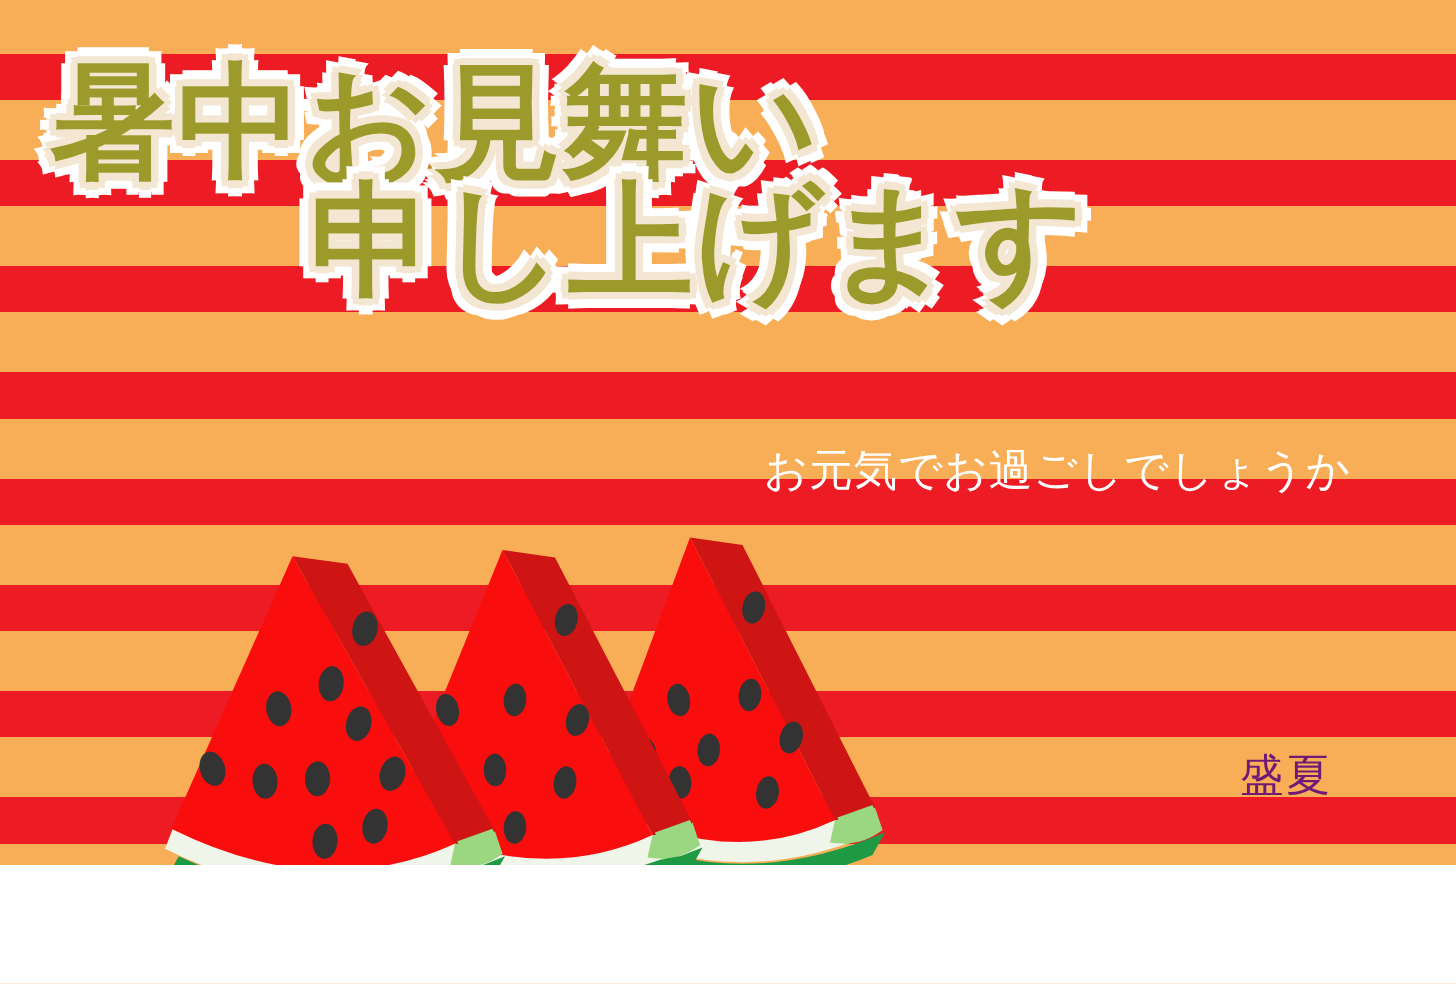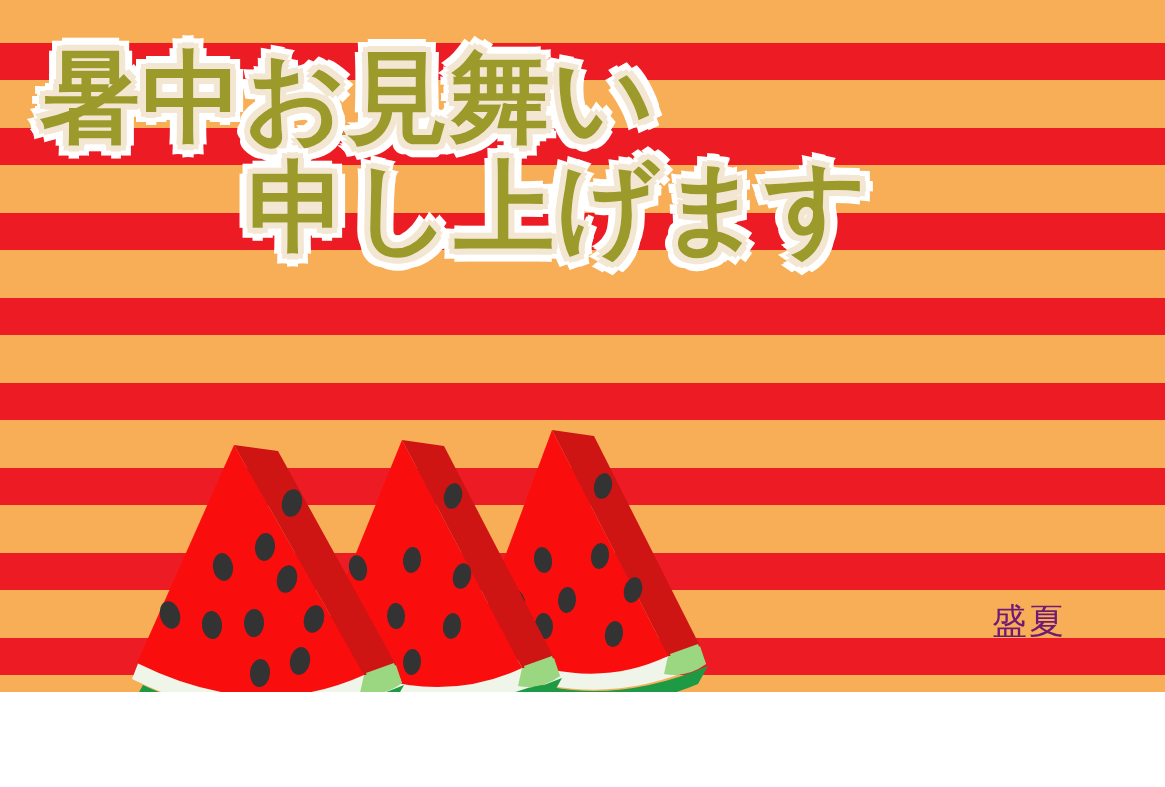--- a/index.html
+++ b/index.html
@@ -64,21 +64,21 @@
     text-shadow:
        0 0 0 #ffffff,
        6px 0 0 #f3e6d2, -6px 0 0 #f3e6d2, 0 6px 0 #f3e6d2, 0 -6px 0 #f3e6d2,
        5px 5px 0 #f3e6d2, -5px 5px 0 #f3e6d2, 5px -5px 0 #f3e6d2, -5px -5px 0 #f3e6d2,
        10px 0 0 #ffffff, -10px 0 0 #ffffff, 0 10px 0 #ffffff, 0 -10px 0 #ffffff,
        8px 8px 0 #ffffff, -8px 8px 0 #ffffff, 8px -8px 0 #ffffff, -8px -8px 0 #ffffff,
        13px 0 0 #ffffff, -13px 0 0 #ffffff, 0 13px 0 #ffffff, 0 -13px 0 #ffffff,
        10px 10px 0 #ffffff, -10px 10px 0 #ffffff, 10px -10px 0 #ffffff, -10px -10px 0 #ffffff;
   }
   #hl1 { left: 40px;  top: 48px; }
-  #hl2 { left: 248px; top: 158px; text-align: center; }
+  #hl2 { left: 248px; top: 143px; text-align: center; }
 
   
   #body-copy {
     position: absolute;
     left: 611px;
     top: 352px;
     width: 520px;
   }
   .body-line {
     color: #ffffff;
@@ -185,17 +185,18 @@
       </g>
     </g>
   </svg>
 
   <div id="headline">
     <div id="hl1" class="hl-line">暑中お見舞い</div>
     <div id="hl2" class="hl-line">申し上げます</div>
   </div>
 
   <div id="body-copy">
+    <div class="body-line">お元気でお過ごしでしょうか</div>
   </div>
 
   <div id="signature">盛夏</div>
 
 </div>
 
 </body></html>

